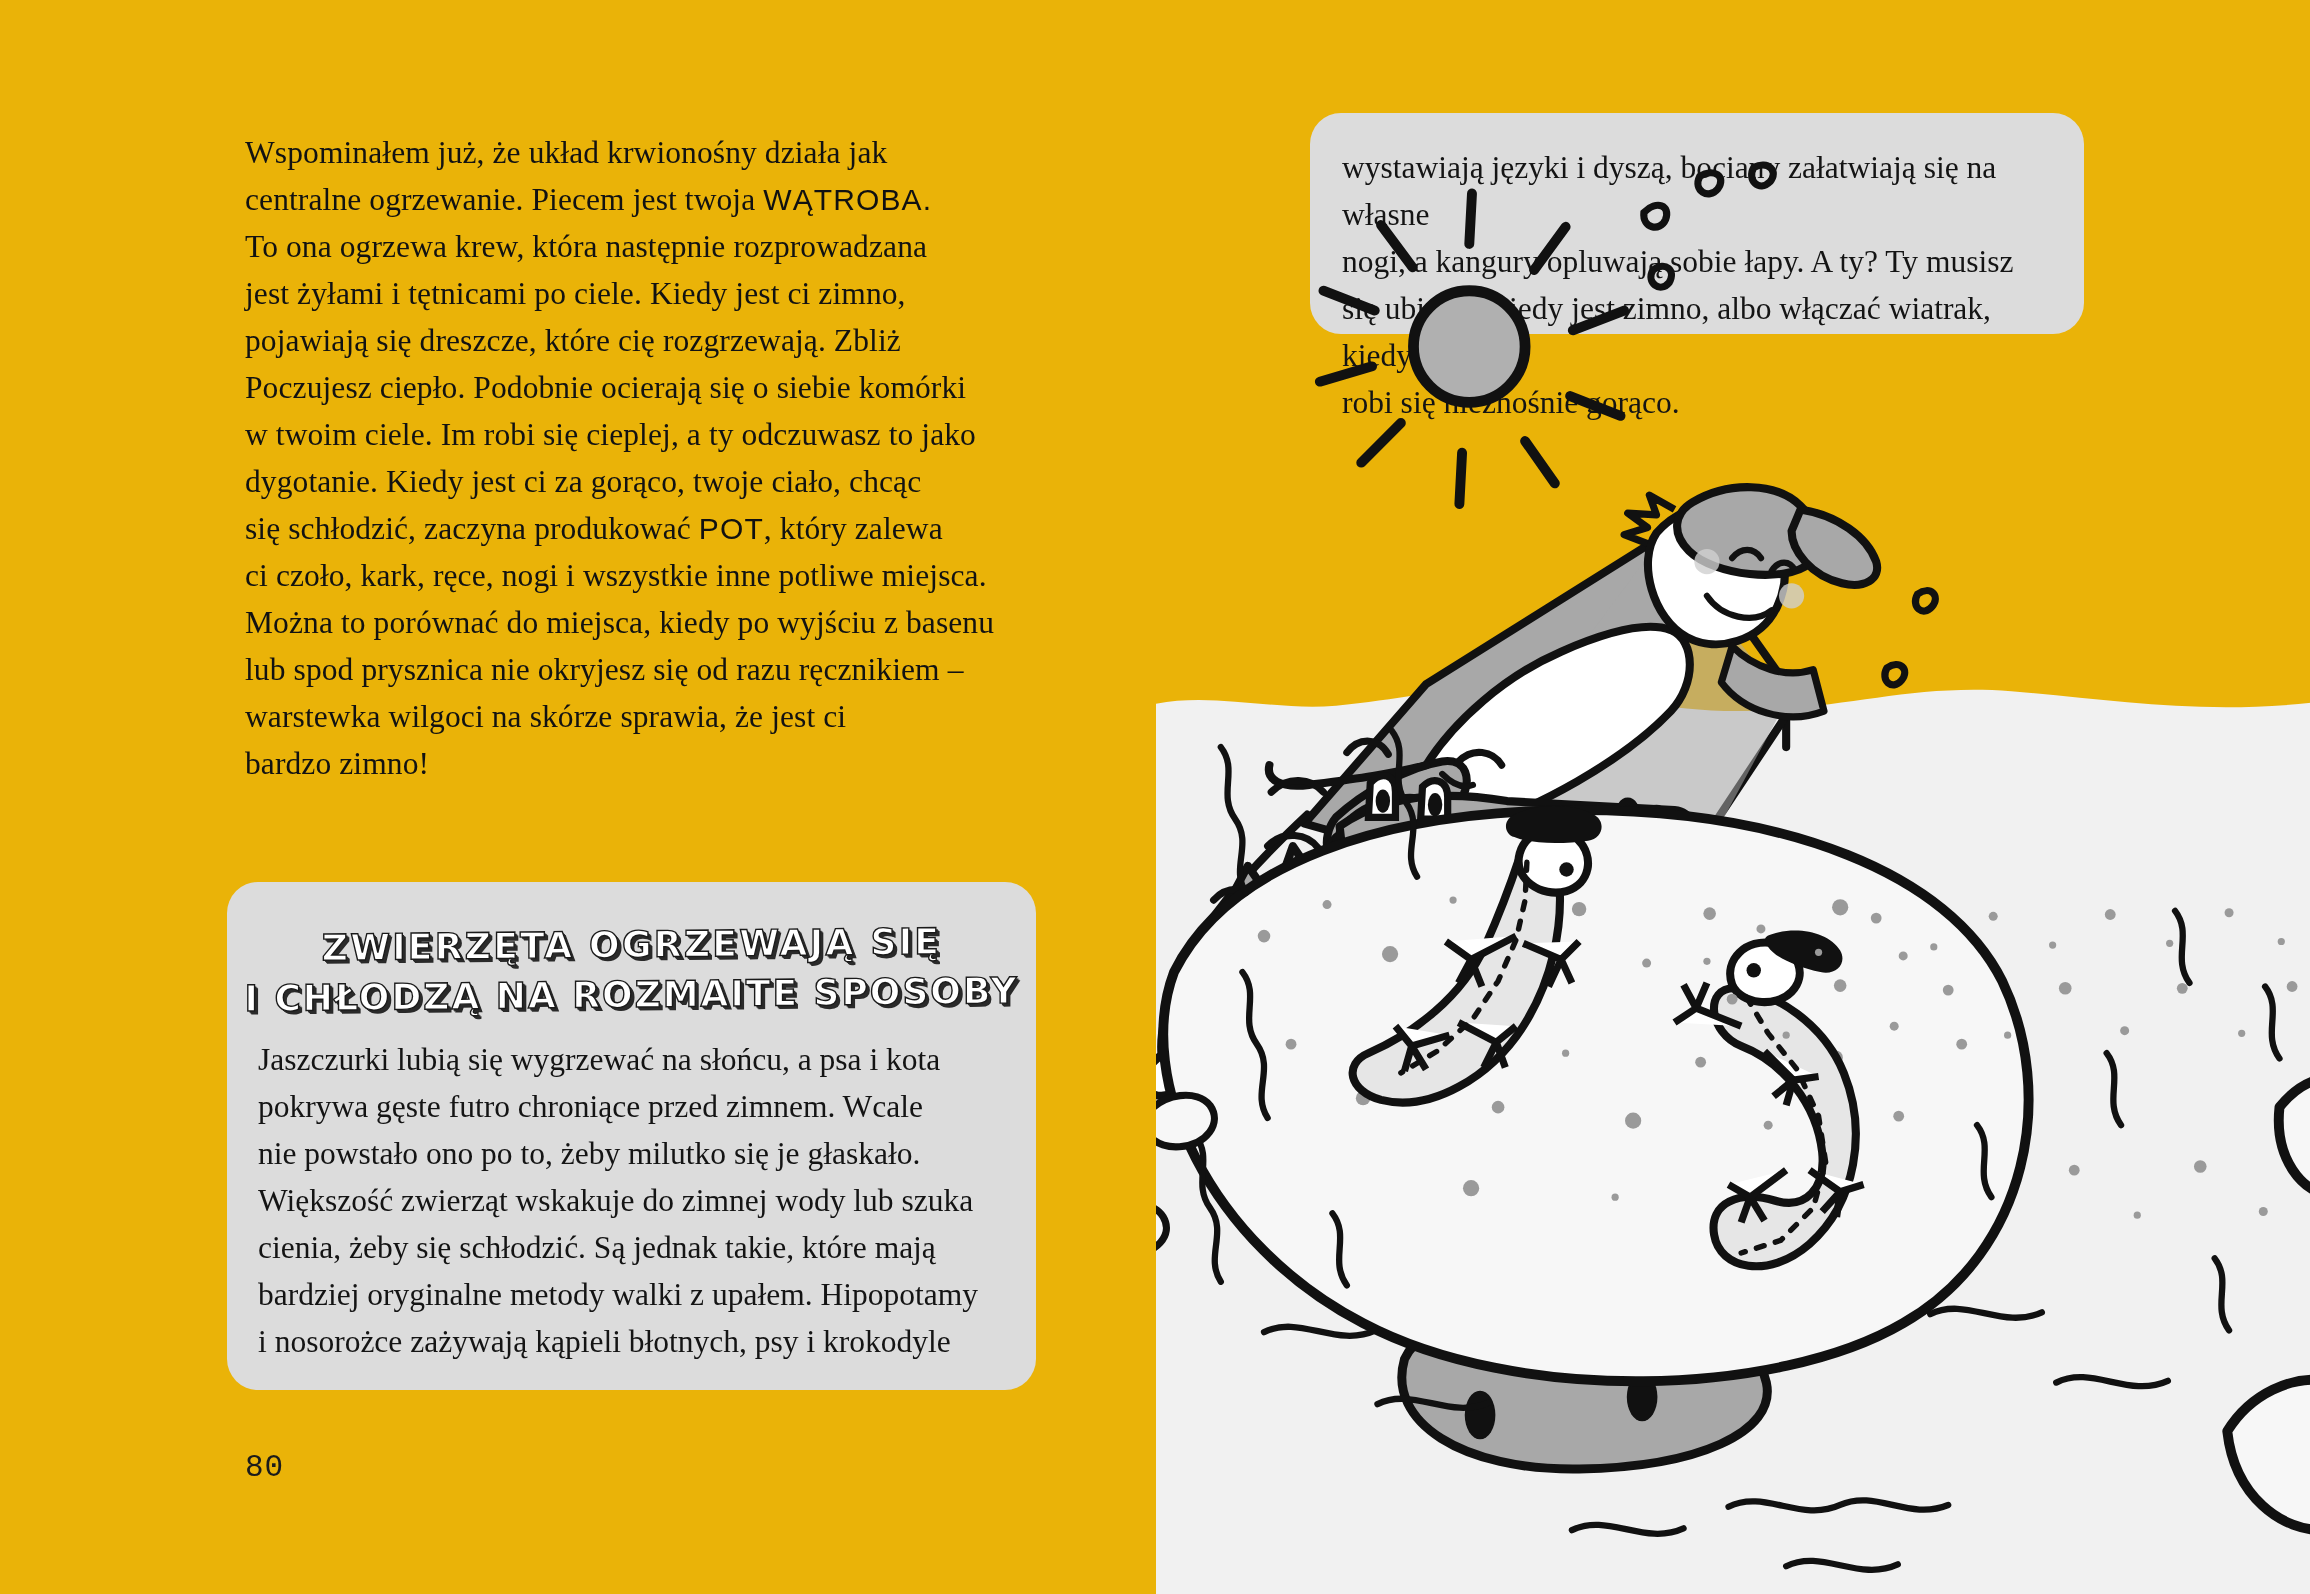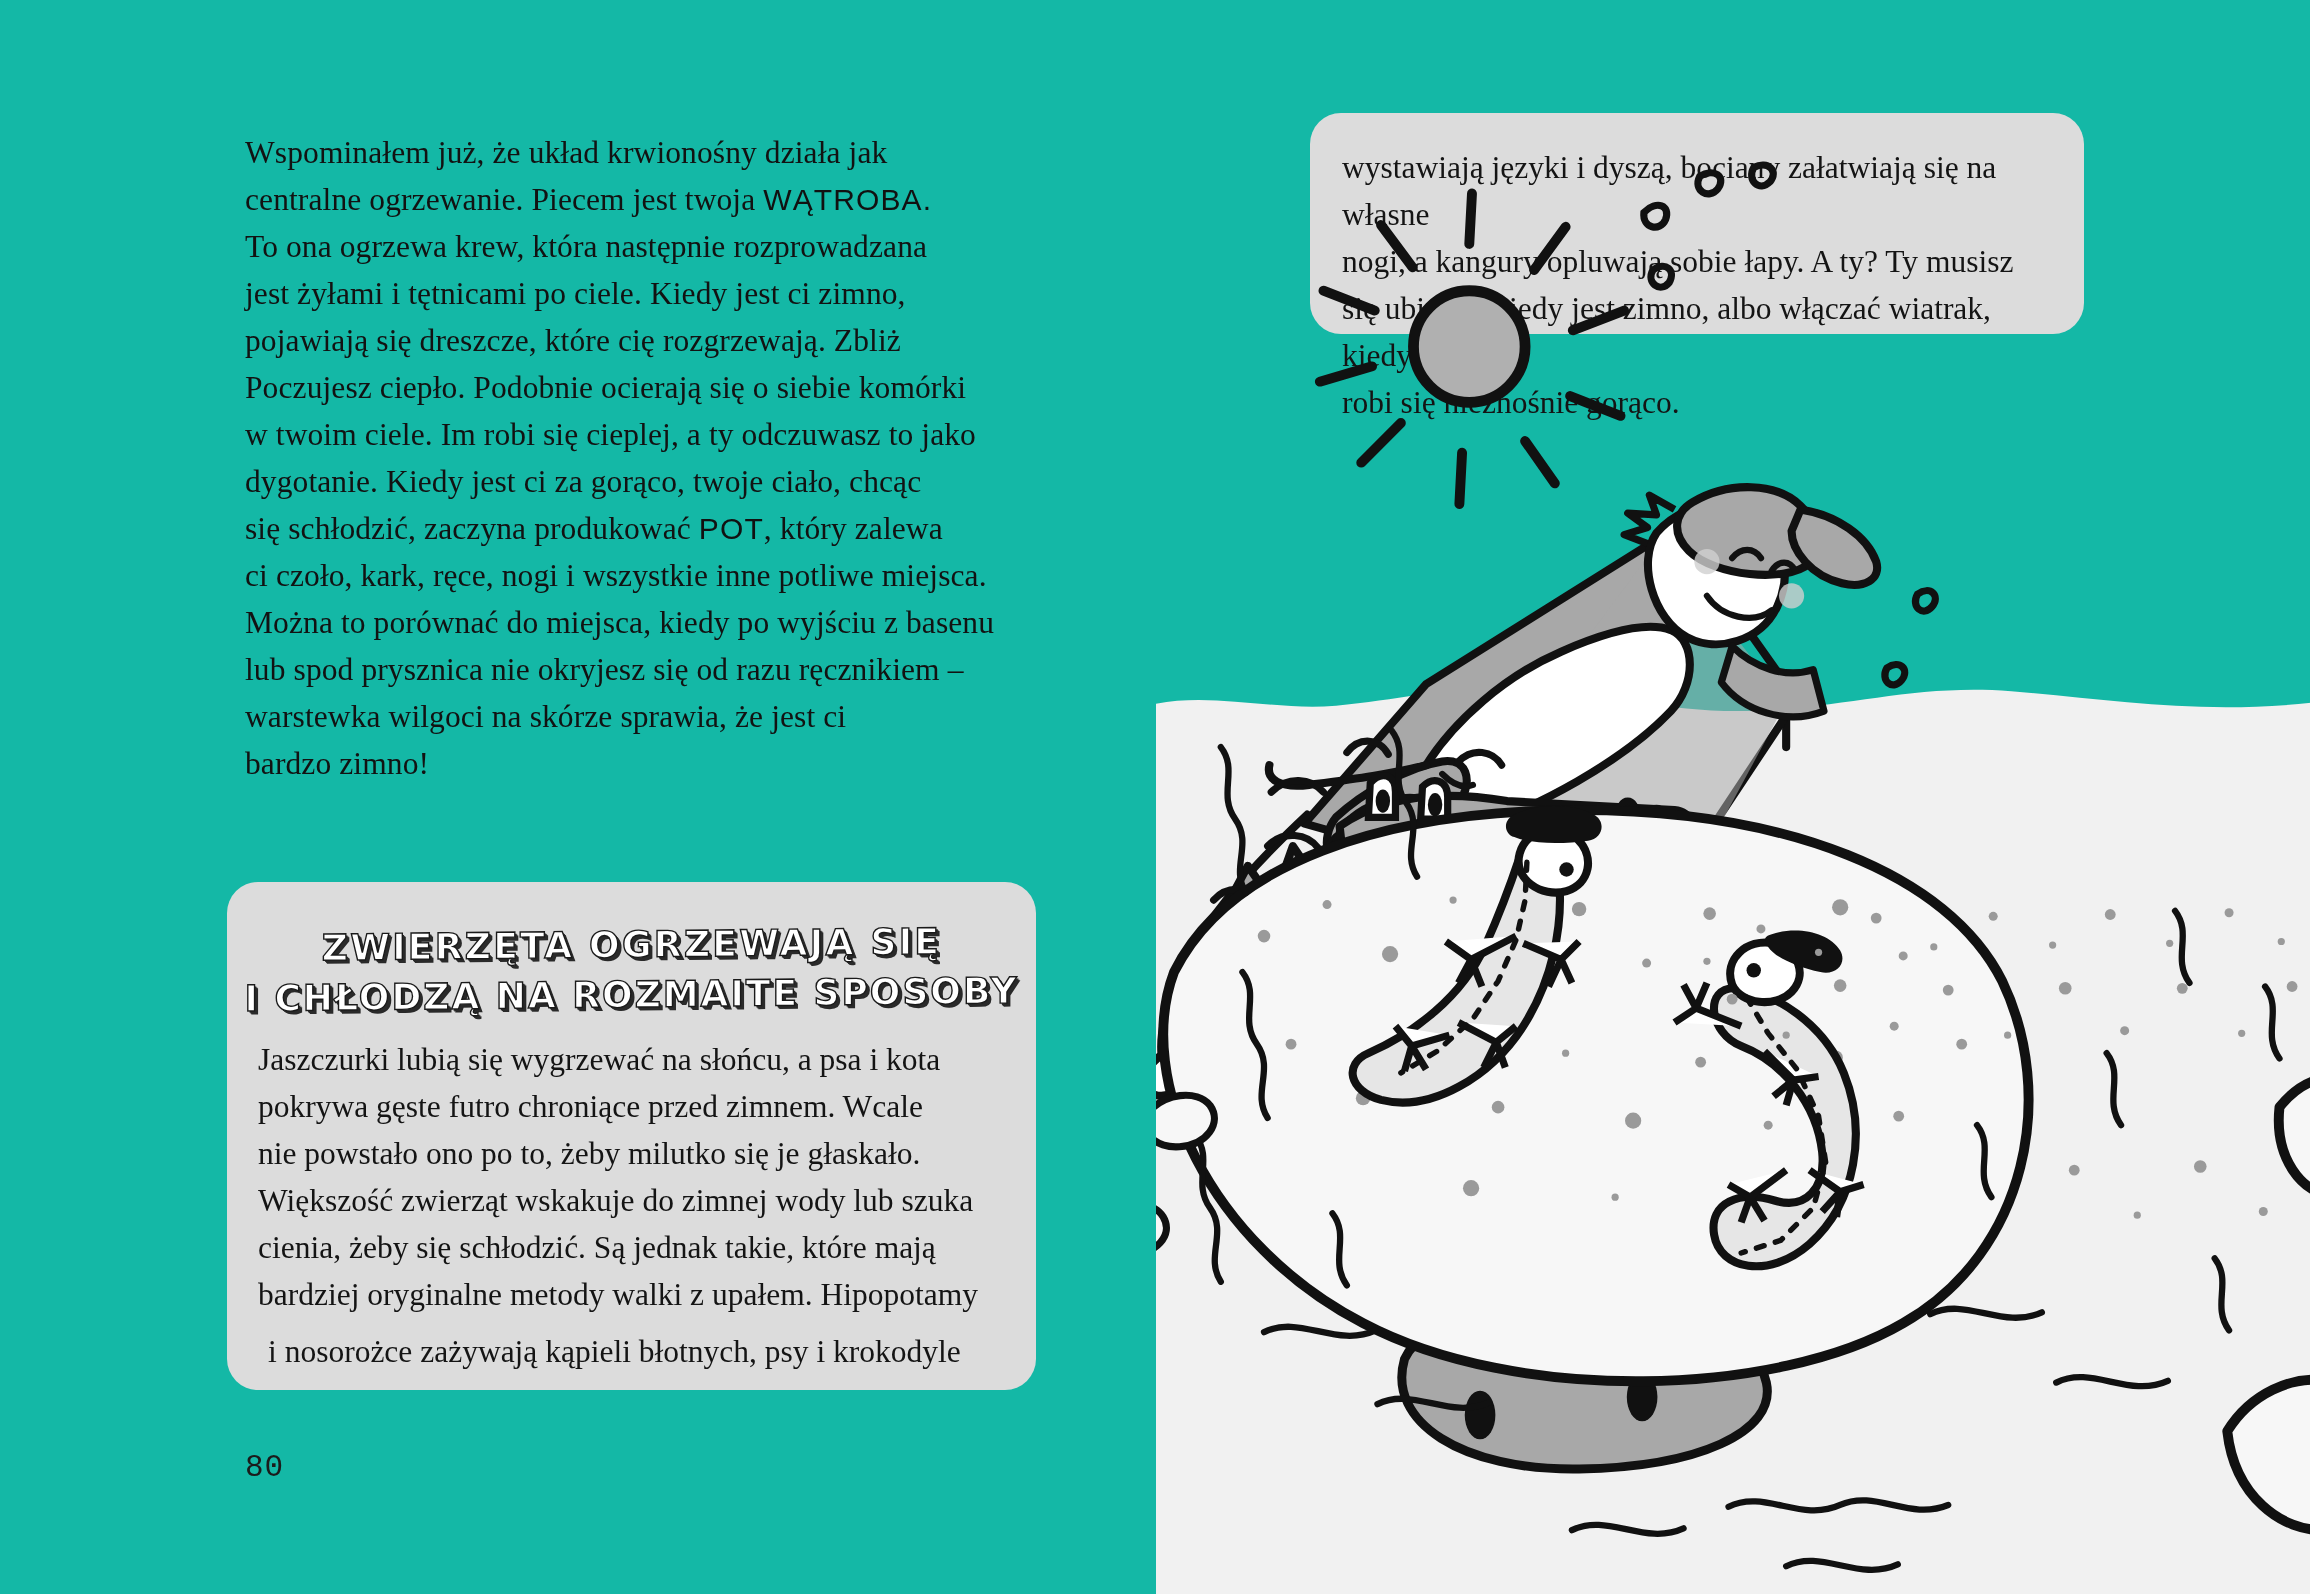--- a/index.html
+++ b/index.html
@@ -1,21 +1,21 @@
 <!DOCTYPE html>
 <html style="font-size:14.4px"><head>
 <meta charset="utf-8">
 <style>
   html,body{margin:0;padding:0;background:#ffffff;}
   body{
     width:2311px;height:1595px;position:relative;overflow:hidden;
     font-family:"Liberation Serif",serif;
     -webkit-font-smoothing:antialiased;
   }
-  .page{position:absolute;inset:0;background:#14b8a6;}
+  .page{position:absolute;inset:0;background:#eab308;}
 
   
   .left-col{
     position:absolute;left:245px;top:129px;width:792px;
   }
   .body-text{
     font-family:"Liberation Serif",serif;
     font-size:31.5px;line-height:47px;color:#121212;
     letter-spacing:0.1px;
   }
@@ -106,21 +106,21 @@
       <span>ZWIERZĘTA OGRZEWAJĄ SIĘ</span>
       <span class="l2">I CHŁODZĄ NA ROZMAITE SPOSOBY</span>
     </div>
     <div class="box-body">
       <p style="margin:0"><span>Jaszczurki lubią się wygrzewać na słońcu, a psa i kota</span></p>
       <p style="margin:0"><span>pokrywa gęste futro chroniące przed zimnem. Wcale</span></p>
       <p style="margin:0"><span>nie powstało ono po to, żeby milutko się je głaskało.</span></p>
       <p style="margin:0"><span>Większość zwierząt wskakuje do zimnej wody lub szuka</span></p>
       <p style="margin:0"><span>cienia, żeby się schłodzić. Są jednak takie, które mają</span></p>
       <p style="margin:0"><span>bardziej oryginalne metody walki z upałem. Hipopotamy</span></p>
-      <p style="margin:10px"><span>i nosorożce zażywają kąpieli błotnych, psy i krokodyle</span></p>
+      <p style="margin:0"><span>i nosorożce zażywają kąpieli błotnych, psy i krokodyle</span></p>
     </div>
   </div>
 
   <div class="grey-box grey-box-right">
     <div class="box-body-right">
       <p style="margin:0"><span>wystawiają języki i dyszą, bociany załatwiają się na własne</span></p>
       <p style="margin:0"><span>nogi, a kangury opluwają sobie łapy. A ty? Ty musisz</span></p>
       <p style="margin:0"><span>się ubierać, kiedy jest zimno, albo włączać wiatrak, kiedy</span></p>
       <p style="margin:0"><span>robi się nieznośnie gorąco.</span></p>
     </div>

